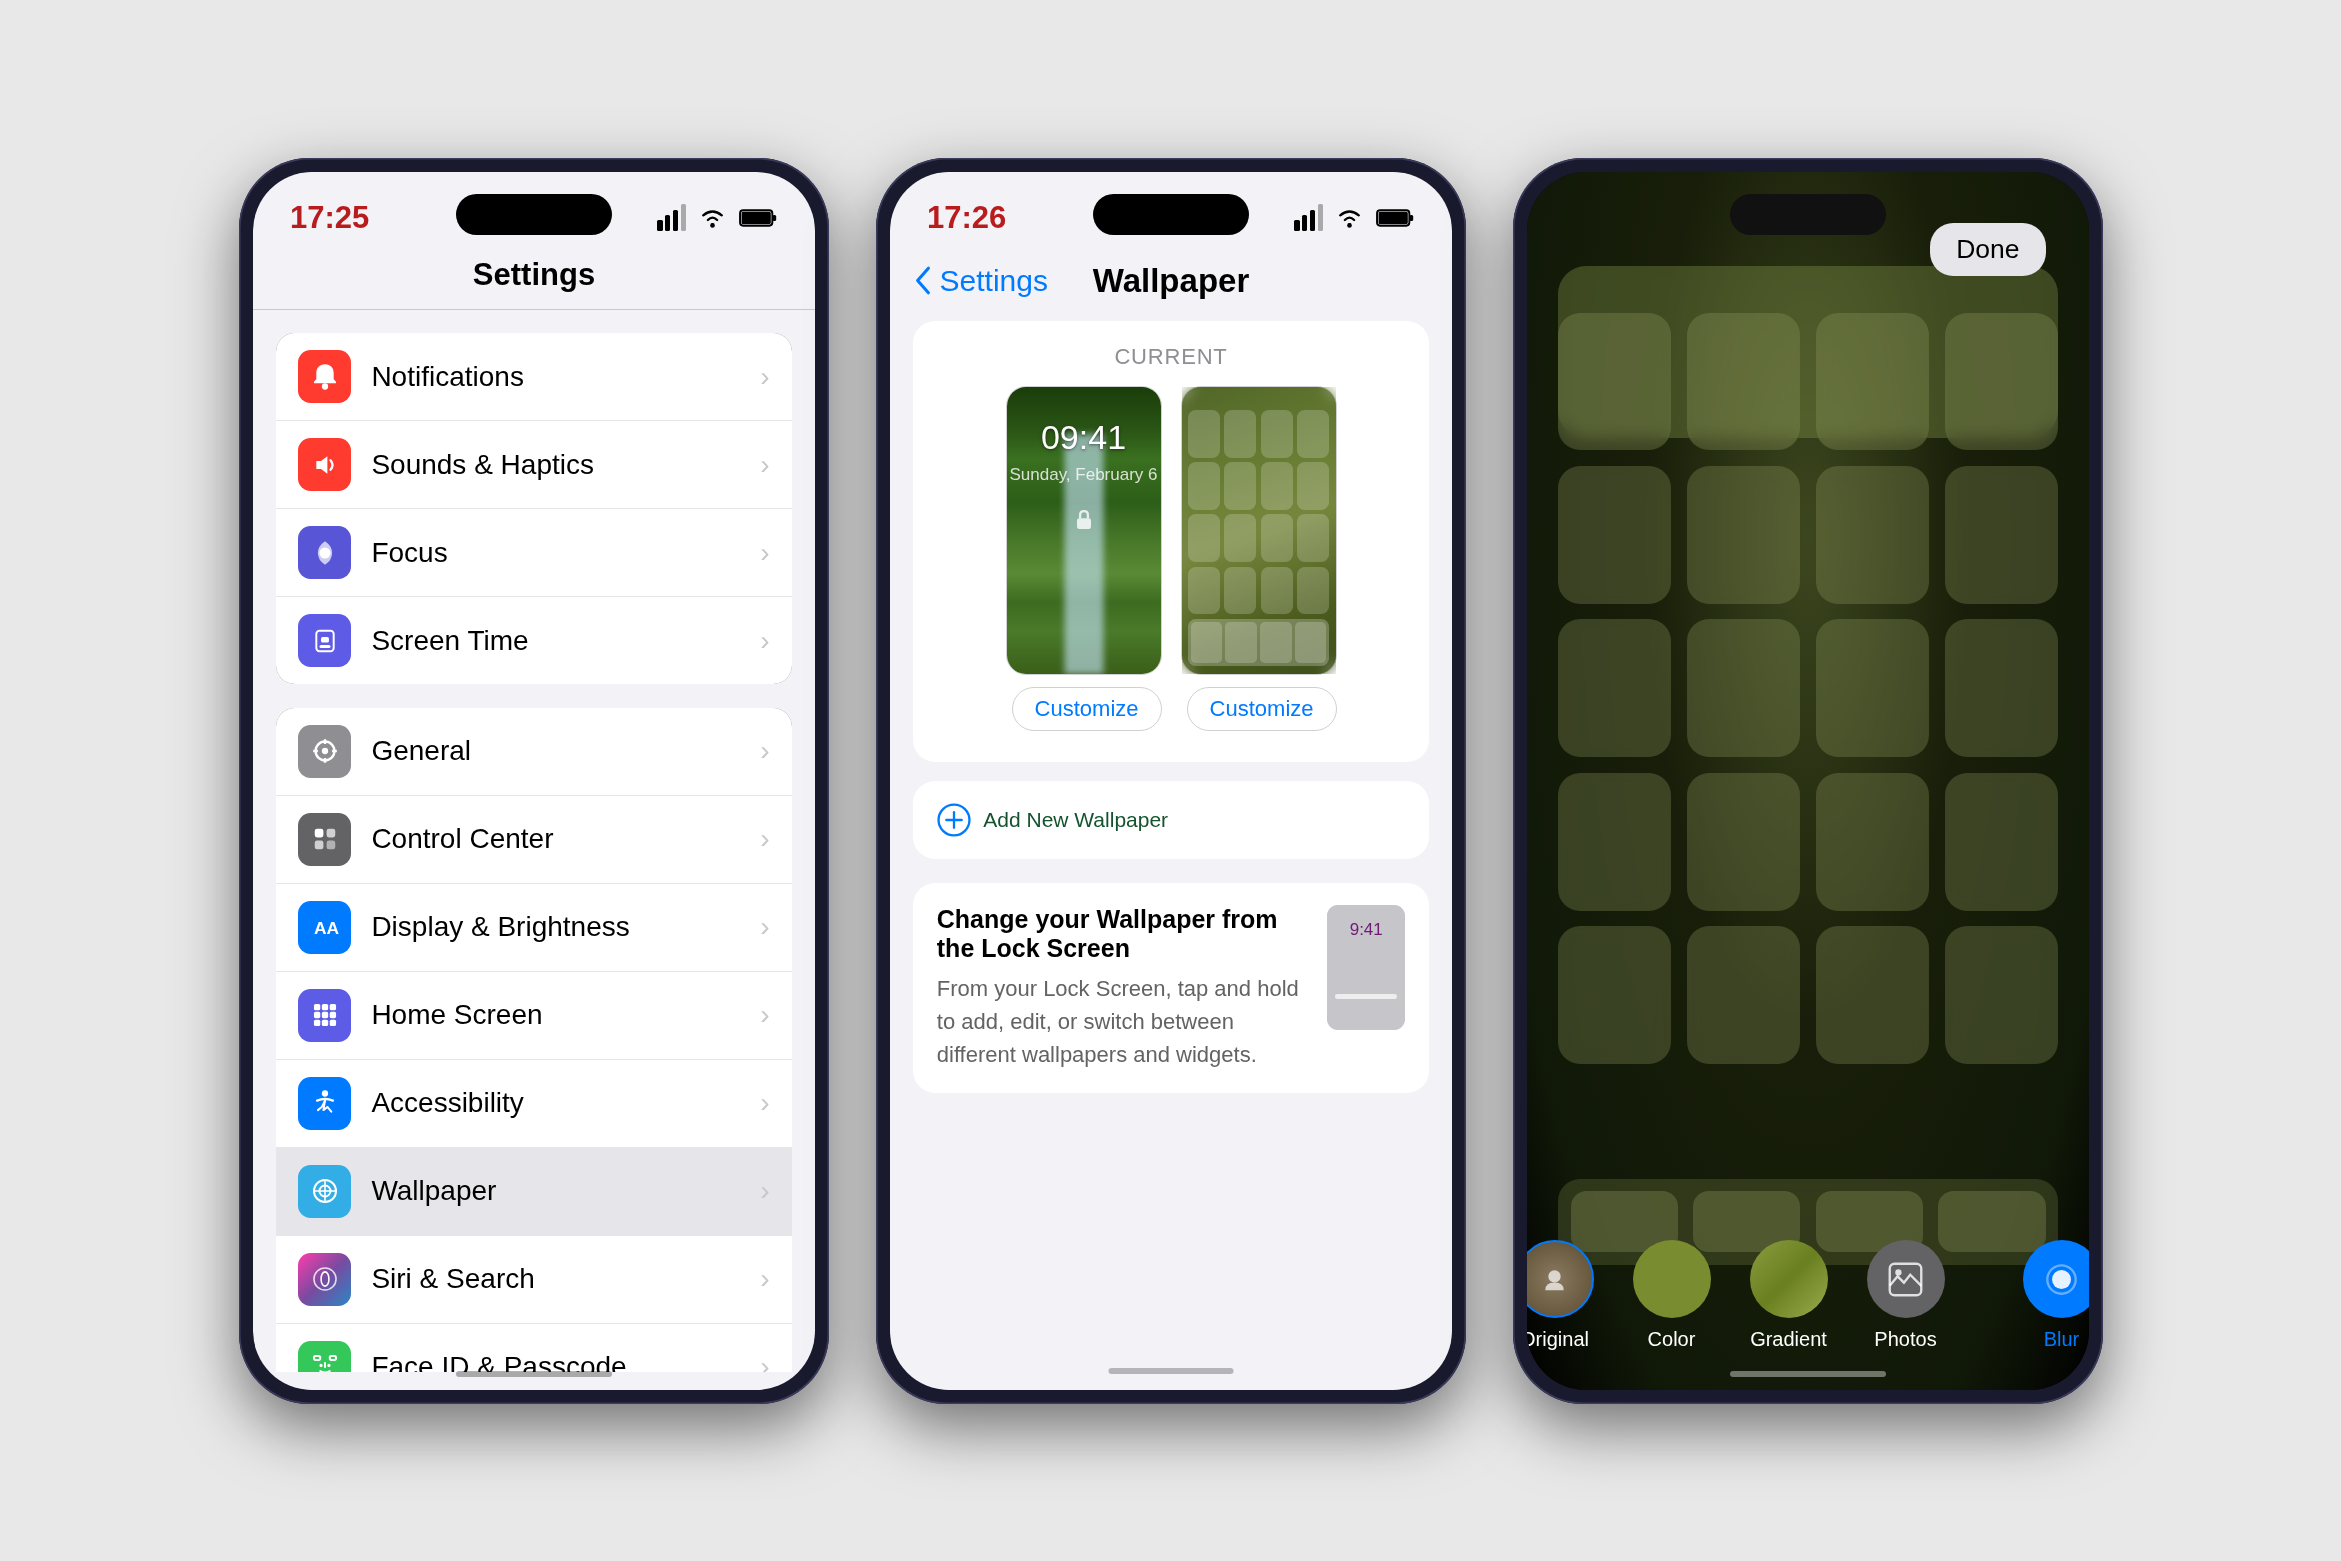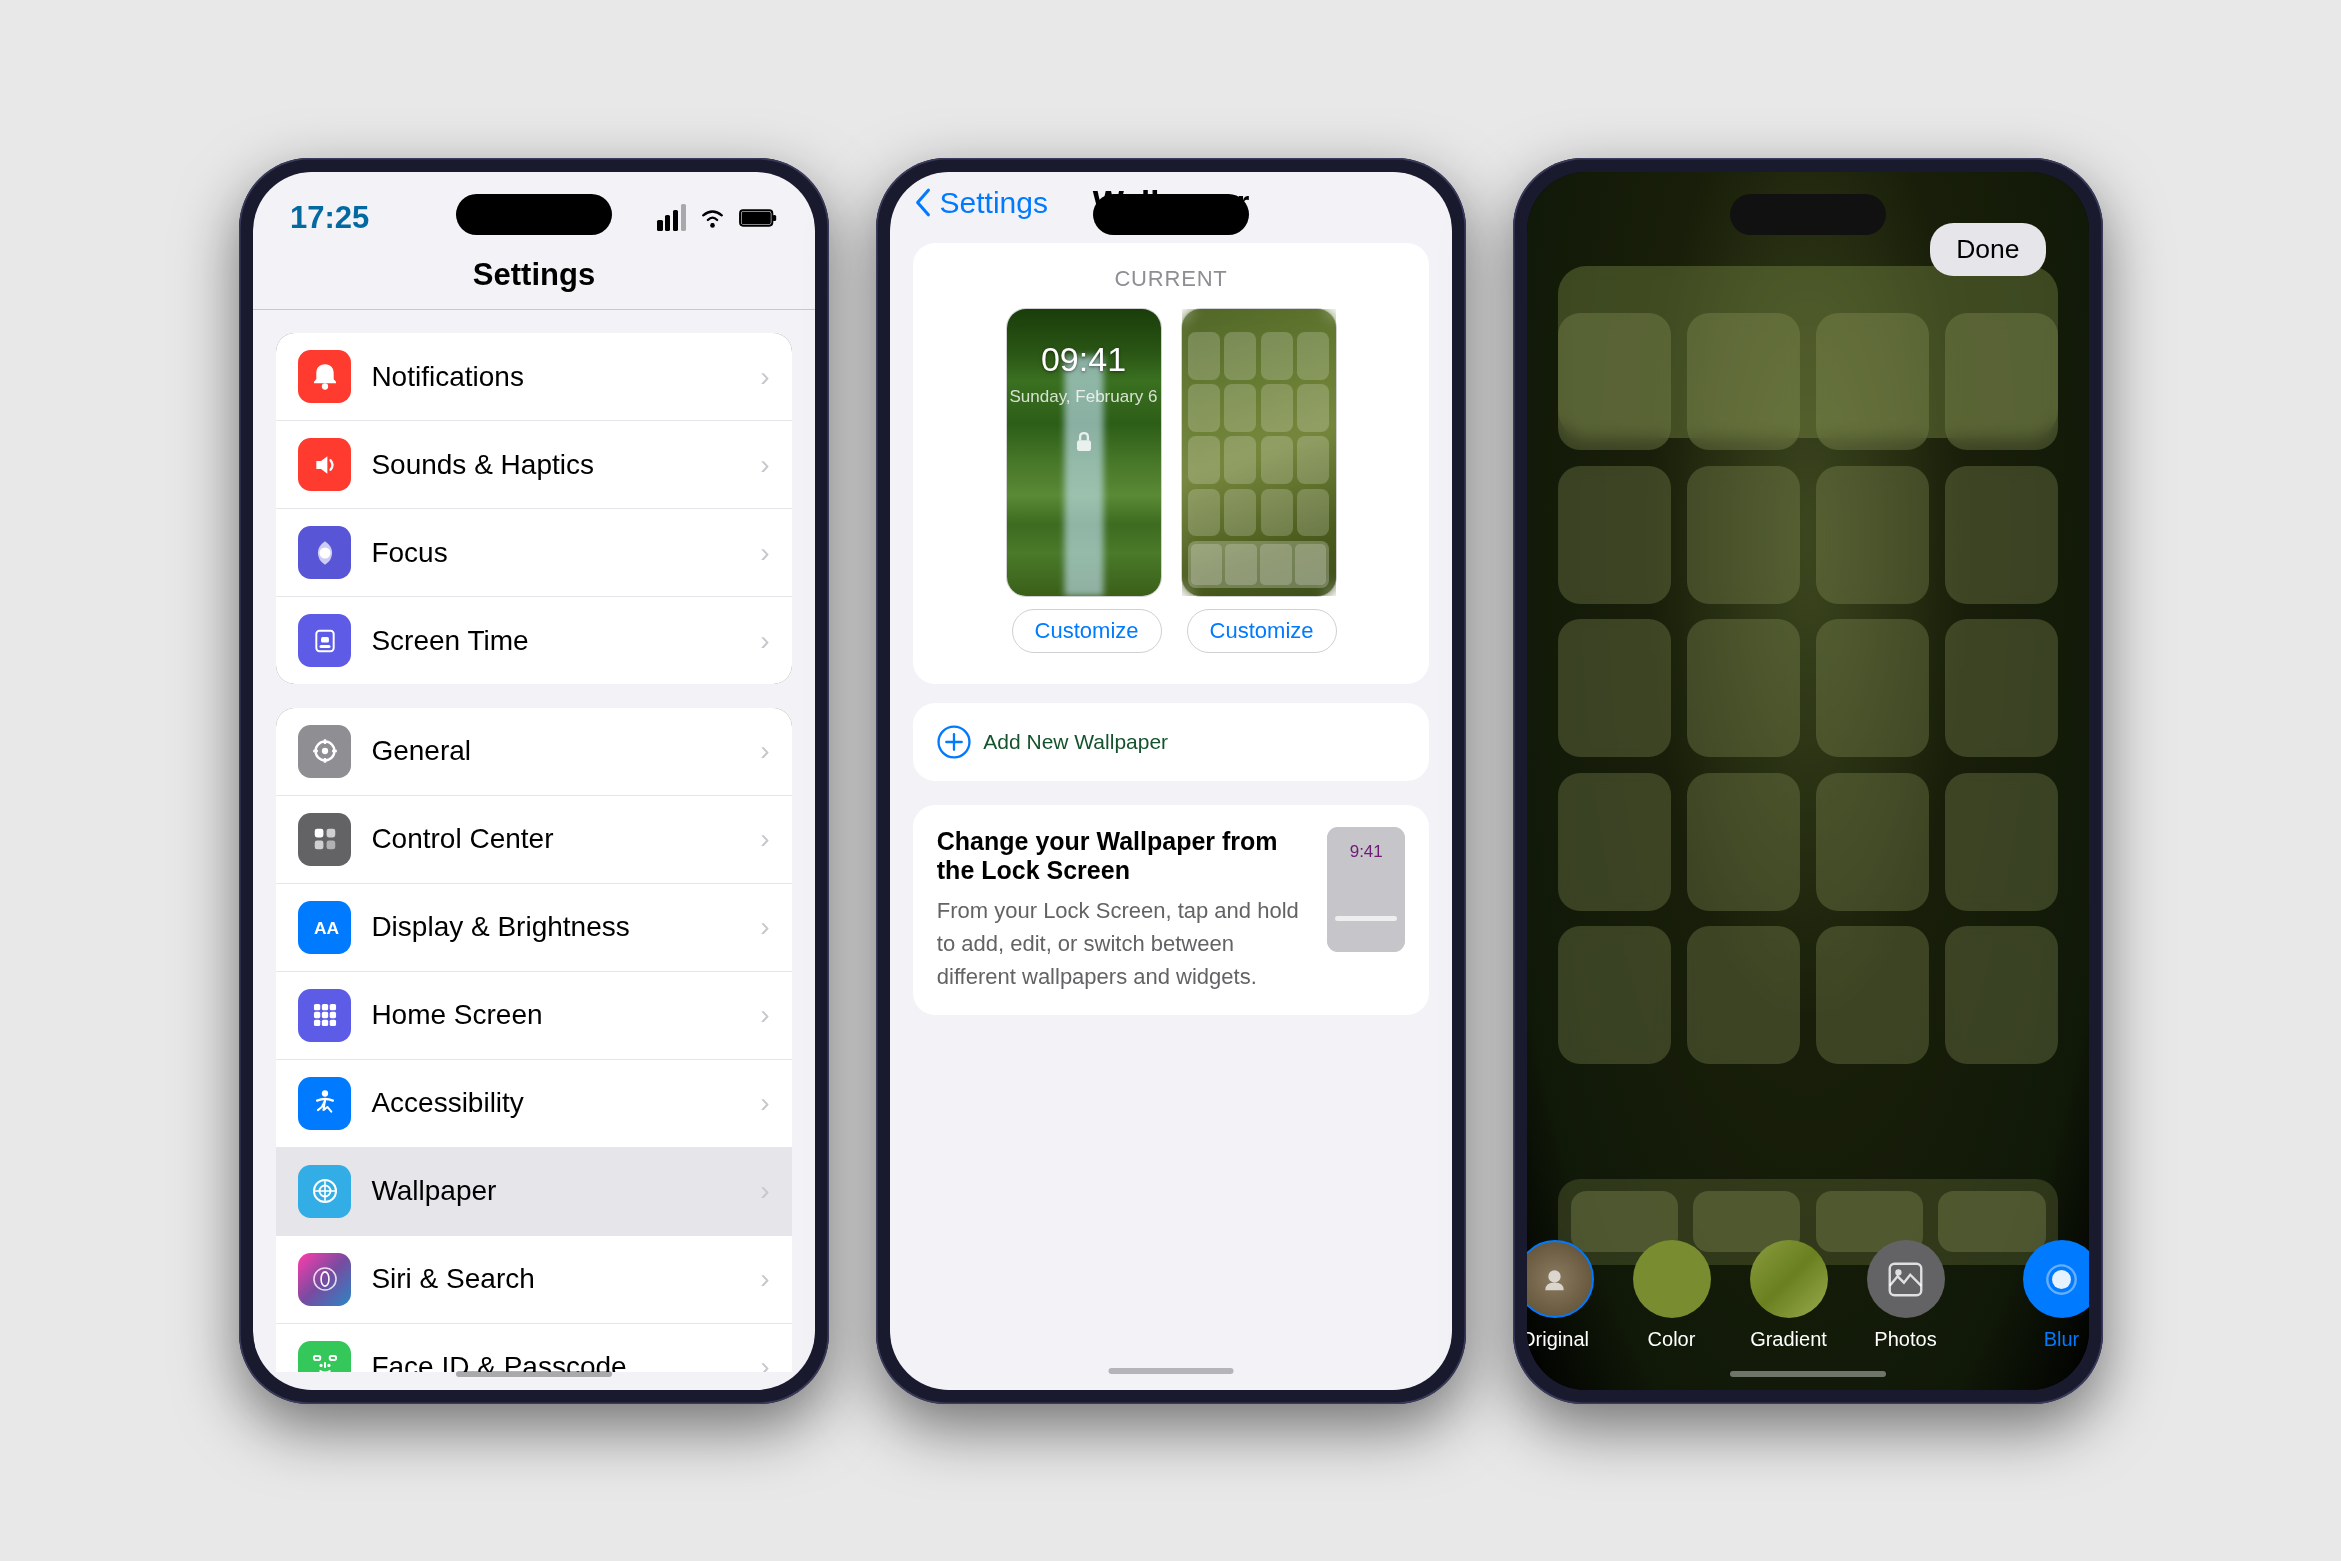--- a/index.html
+++ b/index.html
@@ -80,21 +80,21 @@
       justify-content: space-between;
       align-items: center;
       padding: 14px 37px 0;
       height: 78px;
       position: relative;
       z-index: 5;
     }
     .status-bar .time {
       font-size: 31px;
       font-weight: 700;
-      color: #0369a1;
+      color: #b91c1c;
     }
     .status-bar .icons {
       display: flex;
       align-items: center;
       gap: 11px;
     }
     .status-bar .icons svg {
       fill: #000;
     }
 
@@ -632,20 +632,42 @@
       <div class="home-indicator"></div>
     </div>
   </div>
 </div>
 
 <div class="phone phone-2">
   <div class="phone-inner">
     <div class="phone-screen">
       <div class="dynamic-island"></div>
 
+      <div class="status-bar">
+        <span class="time">17:26</span>
+        <div class="icons">
+          <div class="signal-bars">
+            <div class="signal-bar" style="height:11px"></div>
+            <div class="signal-bar" style="height:15.6px"></div>
+            <div class="signal-bar" style="height:21px"></div>
+            <div class="signal-bar" style="height:26.5px; opacity:0.3"></div>
+          </div>
+          <svg width="31" height="23.4" viewBox="0 0 40 30">
+            <path d="M20 24 L20 24" stroke="#000" stroke-width="4" stroke-linecap="round"></path>
+            <path d="M14 18 Q20 12 26 18" stroke="#000" stroke-width="3" fill="none" stroke-linecap="round"></path>
+            <path d="M8 12 Q20 2 32 12" stroke="#000" stroke-width="3" fill="none" stroke-linecap="round"></path>
+            <circle cx="20" cy="25" r="3" fill="#000"></circle>
+          </svg>
+          <svg width="39" height="20" viewBox="0 0 50 26">
+            <rect x="1" y="3" width="42" height="20" rx="4" stroke="#000" stroke-width="2.5" fill="none"></rect>
+            <rect x="3" y="5" width="38" height="16" rx="2" fill="#000"></rect>
+            <rect x="43" y="9" width="5" height="8" rx="2" fill="#000"></rect>
+          </svg>
+        </div>
+      </div>
 
       <div class="wallpaper-nav">
         <div class="wallpaper-back">
           <svg width="20" height="31" viewBox="0 0 26 40" fill="#007aff">
             <path d="M20 4 L6 20 L20 36" stroke="#007aff" stroke-width="4" fill="none" stroke-linecap="round" stroke-linejoin="round"></path>
           </svg>
           <span>Settings</span>
         </div>
         <div class="wallpaper-title">Wallpaper</div>
       </div>

